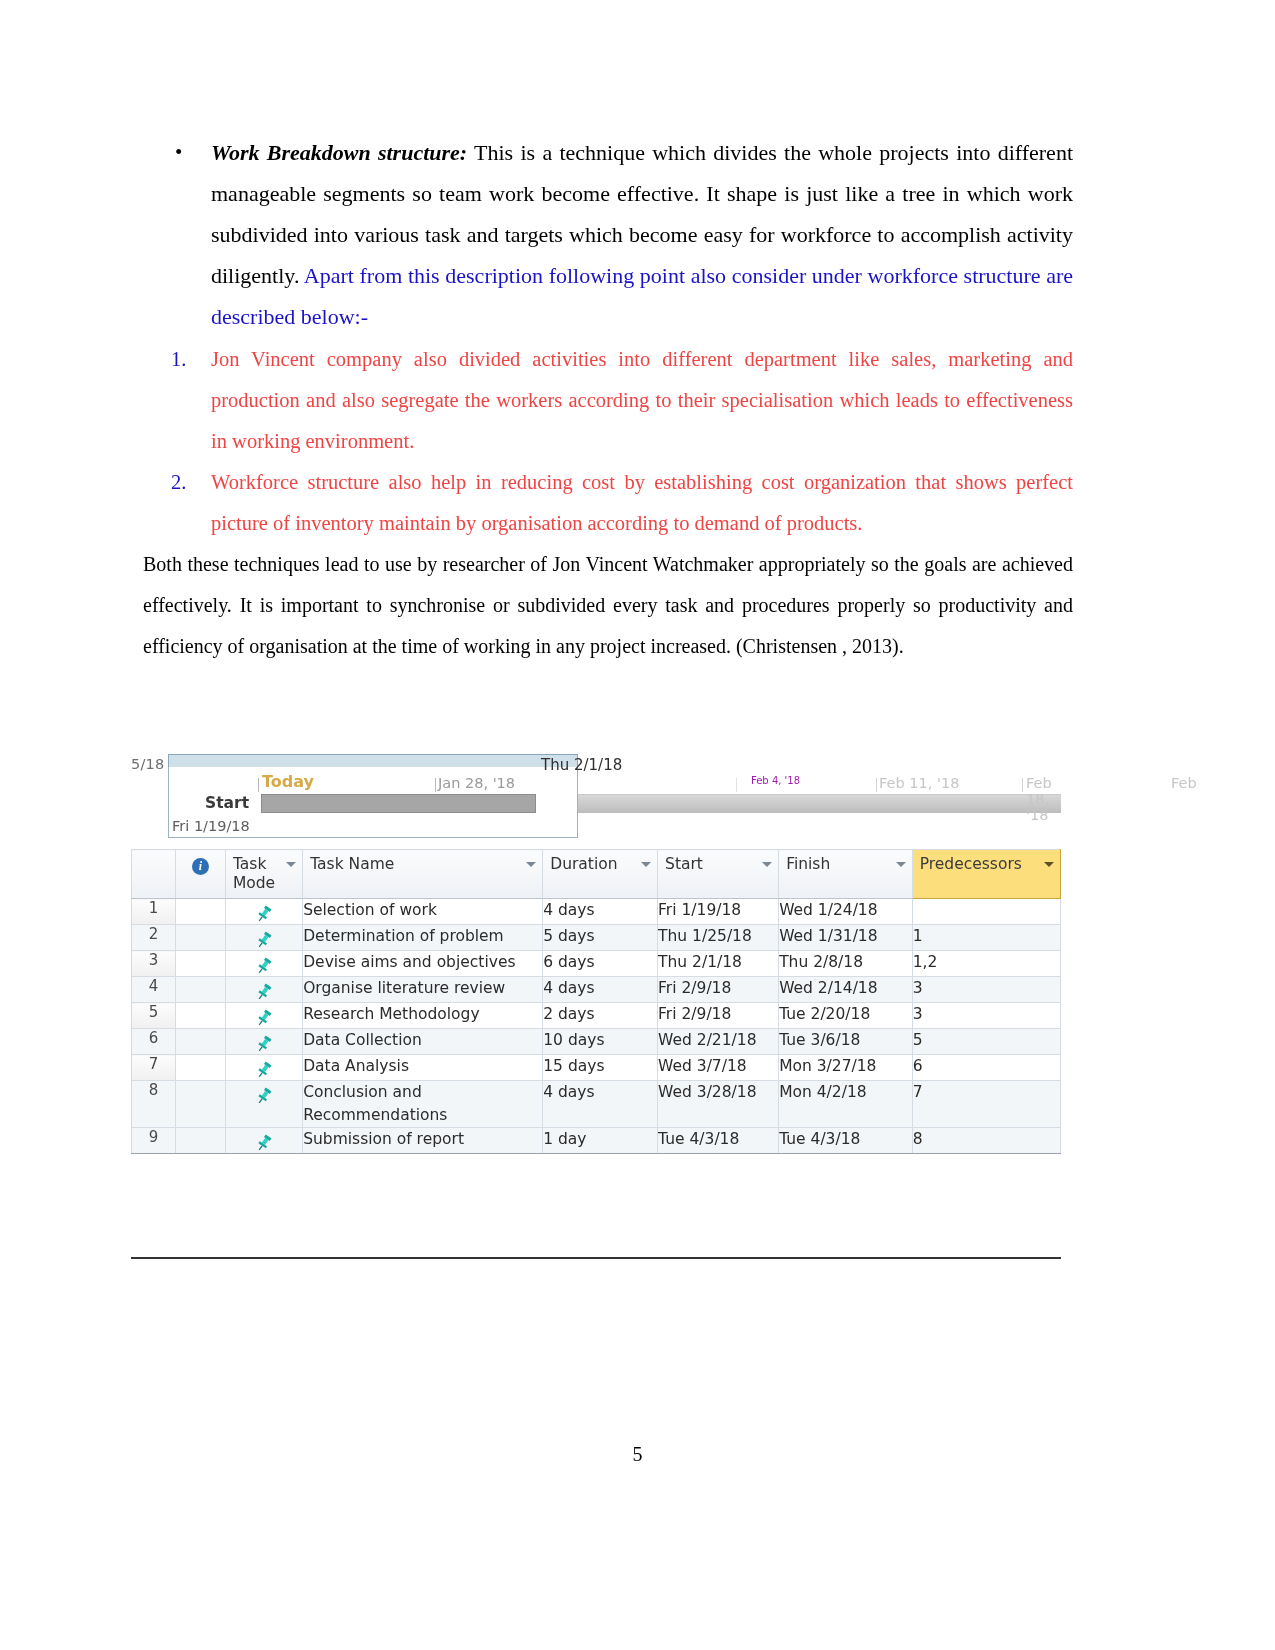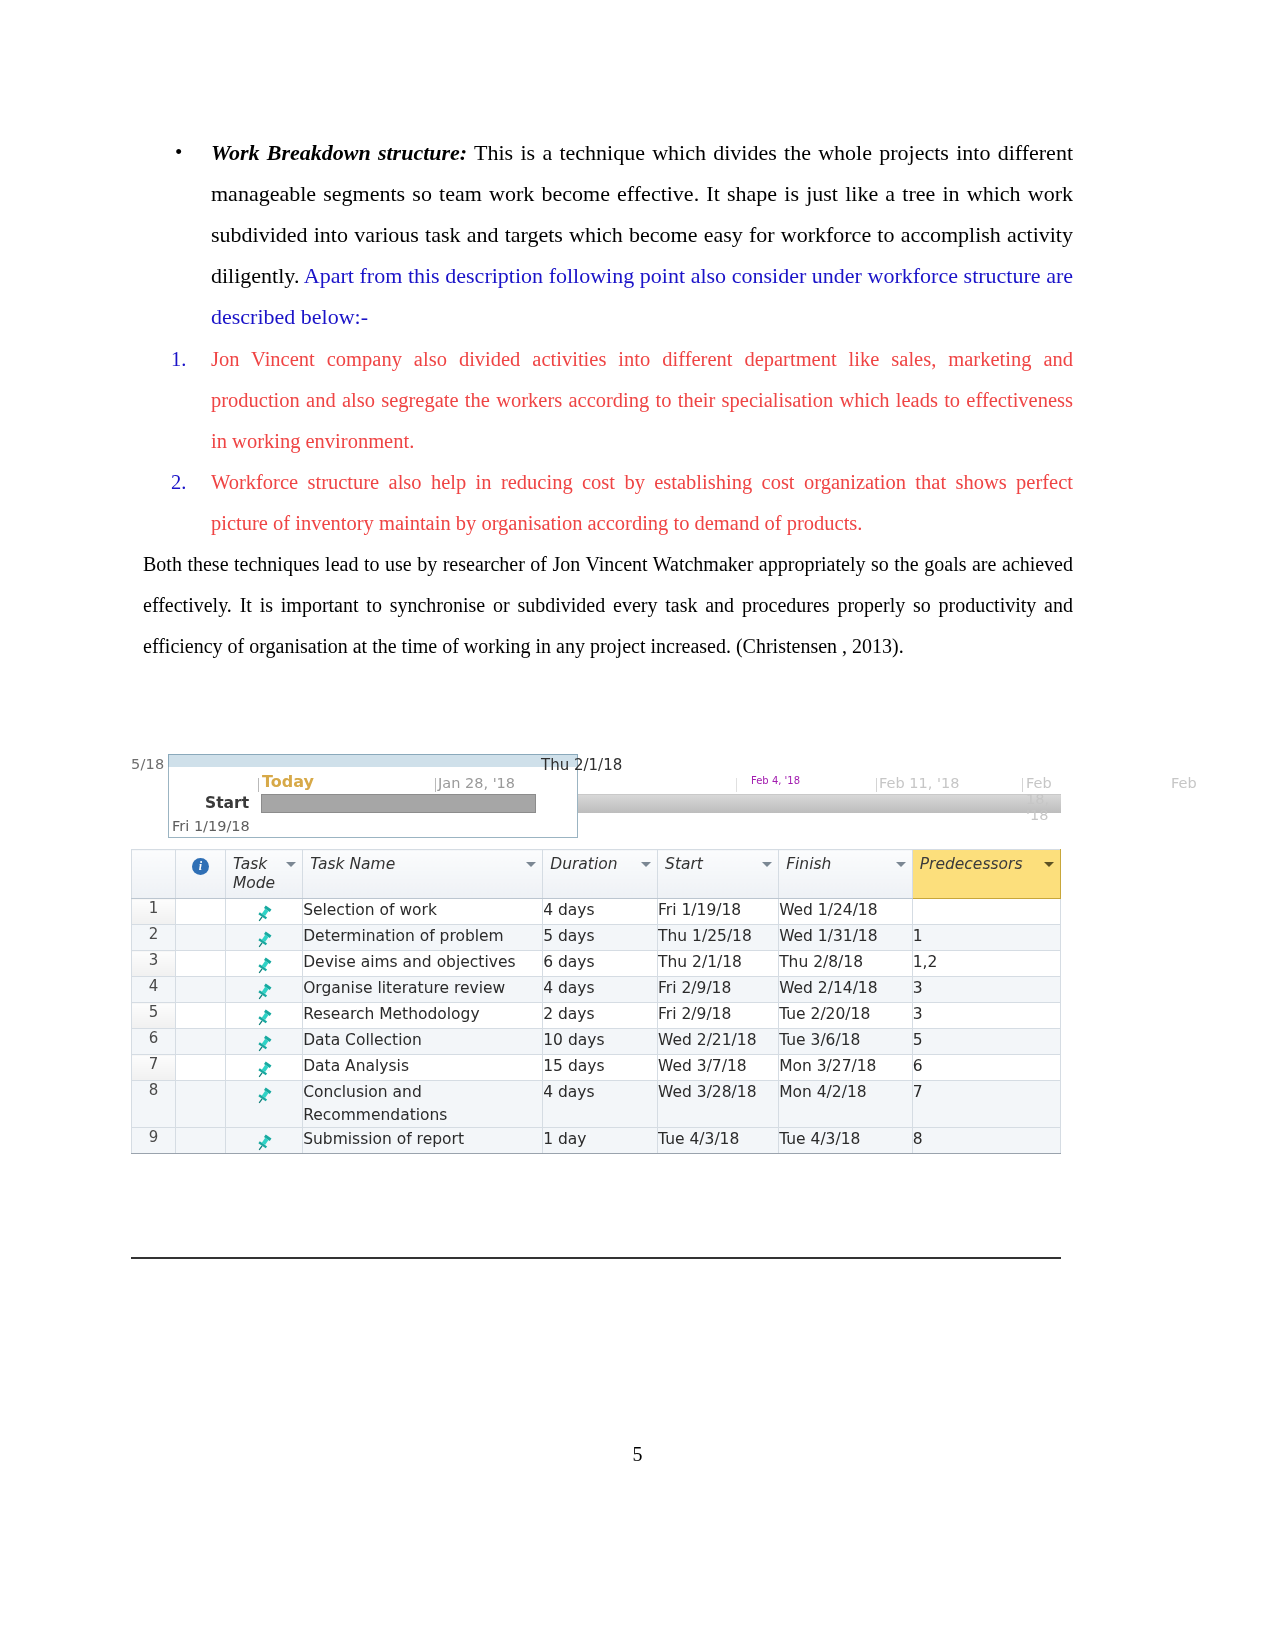--- a/index.html
+++ b/index.html
@@ -252,21 +252,20 @@
     height: 48px;
     text-align: left;
     position: relative;
     color: #333;
     border-bottom: 1px solid #bcc6d0;
   }
   .hdr-txt {
     display: block;
     padding: 5px 0 0 7px;
     line-height: 19px;
-    font-style: italic;
   }
   .hdr-pred {
     background: #fcdf7c !important;
     border-right: 1px solid #c8a73a !important;
     border-bottom: 1px solid #c8a73a !important;
   }
   .hdr-pred .hdr-txt { color: #3b3b3b; }
   .caret {
     position: absolute;
     right: 6px;

